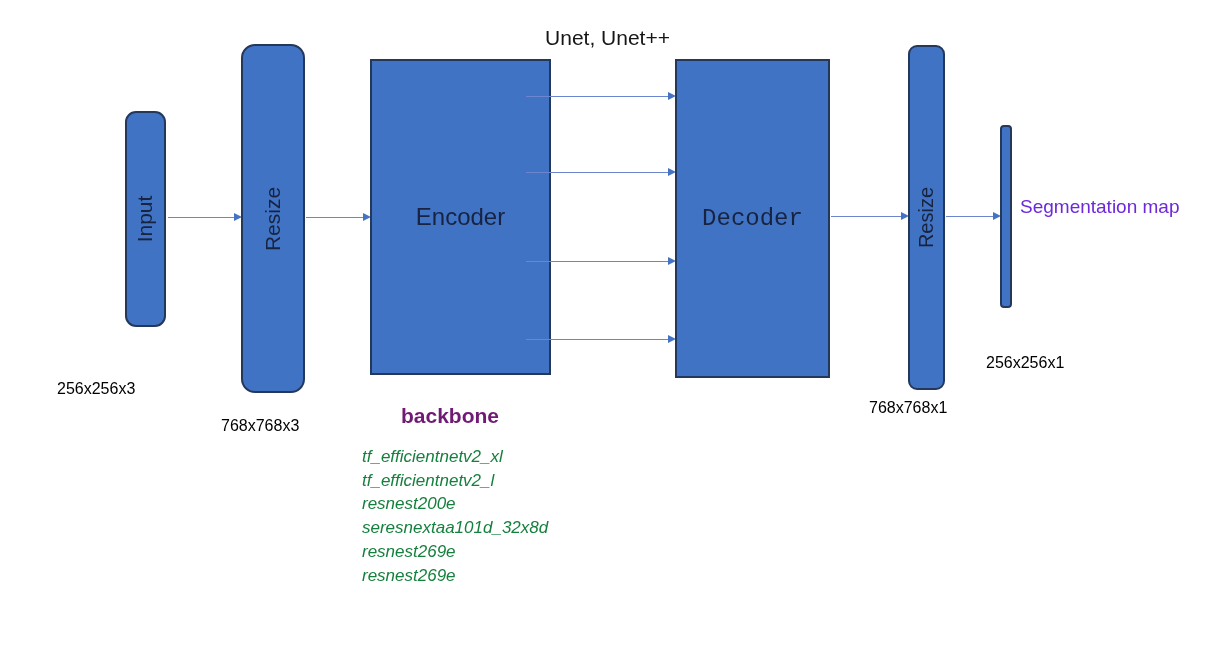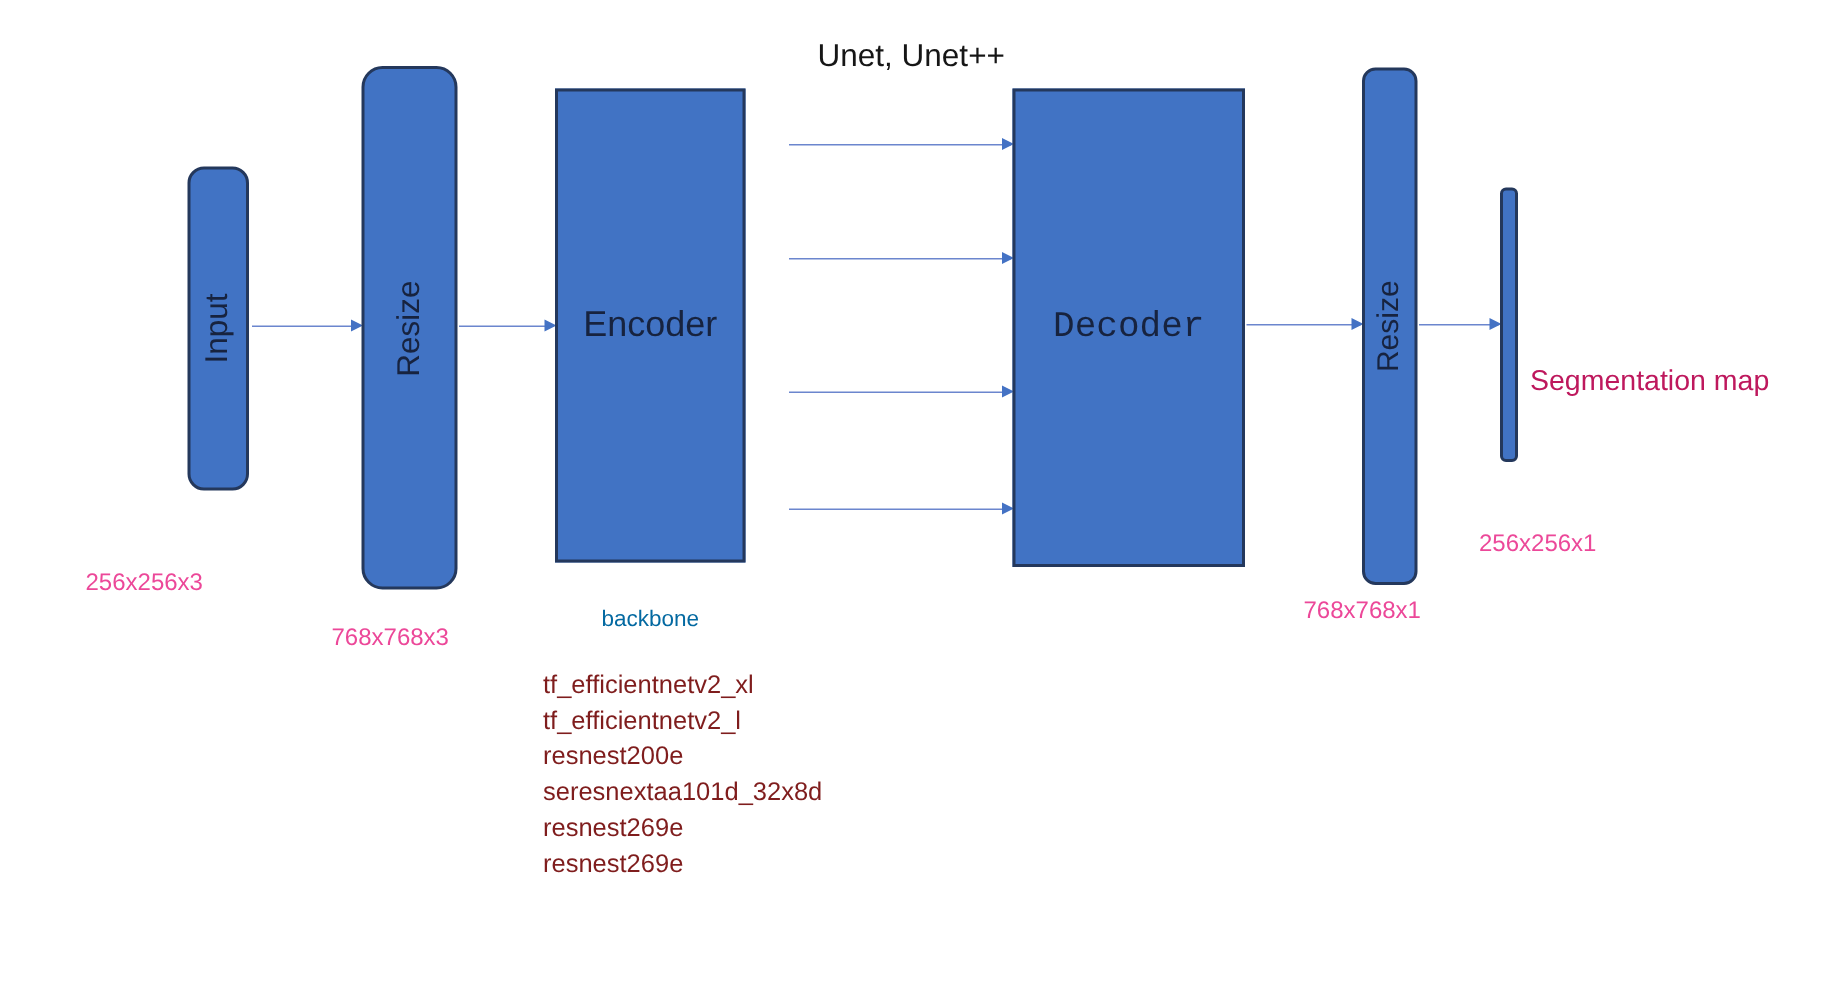--- a/index.html
+++ b/index.html
@@ -25,21 +25,21 @@
     border: 2px solid #24385c;
     box-sizing: border-box;
     display: flex;
     align-items: center;
     justify-content: center;
     color: #17233f;
   }
   .vlabel { transform: rotate(-90deg); white-space: nowrap; }
   #n-input   { left: 125px; top: 111px; width: 41px;  height: 216px; border-radius: 11px; font-size: 21px; }
   #n-resize1 { left: 241px; top: 44px;  width: 64px;  height: 349px; border-radius: 14px; font-size: 21px; }
-  #n-encoder { left: 370px; top: 59px;  width: 127px; height: 316px; font-size: 24px; }
+  #n-encoder { left: 370px; top: 59px;  width: 181px; height: 316px; font-size: 24px; }
   #n-decoder { left: 675px; top: 59px;  width: 155px; height: 319px; font-size: 24px; font-family: Liberation Mono, monospace; }
   #n-resize2 { left: 908px; top: 45px;  width: 37px;  height: 345px; border-radius: 9px; font-size: 20px; }
   #n-segbar  { left: 1000px; top: 125px; width: 12px; height: 183px; border-radius: 4px; border-width: 2px; }
   .arrow {
     position: absolute;
     height: 0;
     border-top: 1.3px solid #6b86ce;
   }
   .arrow::after {
     content: "";
@@ -55,49 +55,49 @@
   #a-resize-encoder { left: 306px; top: 217px; width: 63px;  }
   #a-skip1 { left: 526px; top: 96px;  width: 148px; }
   #a-skip2 { left: 526px; top: 172px; width: 148px; }
   #a-skip3 { left: 526px; top: 261px; width: 148px; }
   #a-skip4 { left: 526px; top: 339px; width: 148px; }
   #a-decoder-resize { left: 831px; top: 216px; width: 76px; }
   #a-resize-seg     { left: 946px; top: 216px; width: 53px; }
   .dim {
     position: absolute;
     font-size: 16px;
-    color: #ec4899;
+    color: #000000;
     white-space: nowrap;
   }
   #d-input   { left: 57px;  top: 380px; }
   #d-resize1 { left: 221px; top: 417px; }
   #d-resize2 { left: 869px; top: 399px; }
   #d-seg     { left: 986px; top: 354px; }
   #seg-label {
     position: absolute;
     left: 1020px; top: 196px;
     font-size: 19px;
-    color: #be185d;
+    color: #6d28d9;
     white-space: nowrap;
-    margin-top: 48px;
   }
   #backbone-head {
     position: absolute;
     left: 401px; top: 404px;
-    font-size: 15px;
-    font-weight: 400;
-    color: #0369a1;
+    font-size: 21px;
+    font-weight: 700;
+    color: #701a75;
   }
   #backbone-list {
     position: absolute;
     left: 362px; top: 445px;
     font-size: 17px;
     line-height: 23.7px;
-    color: #7f1d1d;
+    color: #15803d;
     white-space: nowrap;
+    font-style: italic;
   }
 </style>
 </head>
 <body>
 
 <div class="canvas">
 
   <div class="title">Unet, Unet++</div>
 
   <div class="node" id="n-input">

